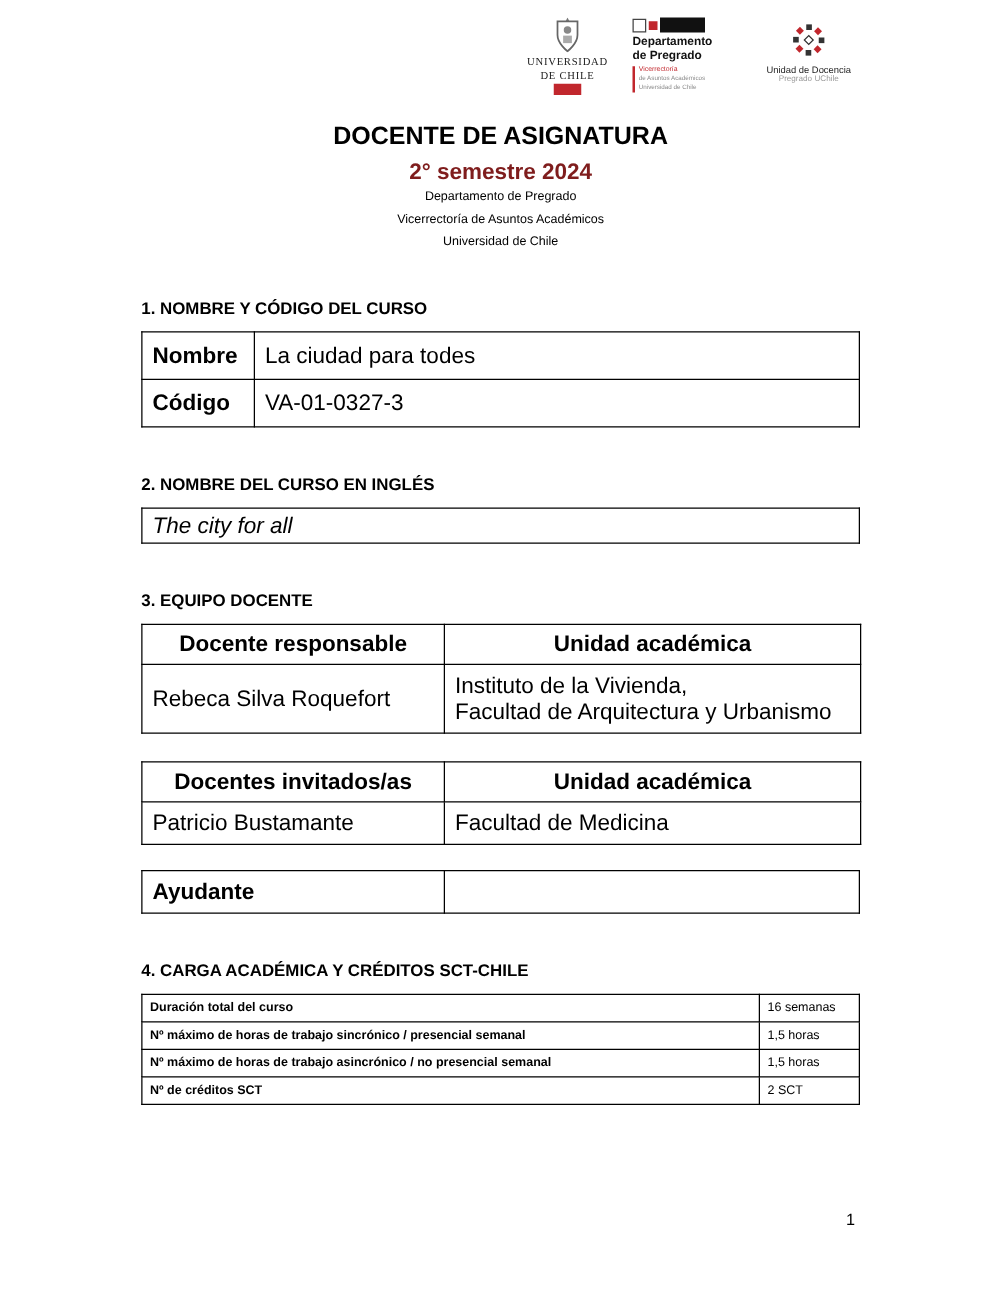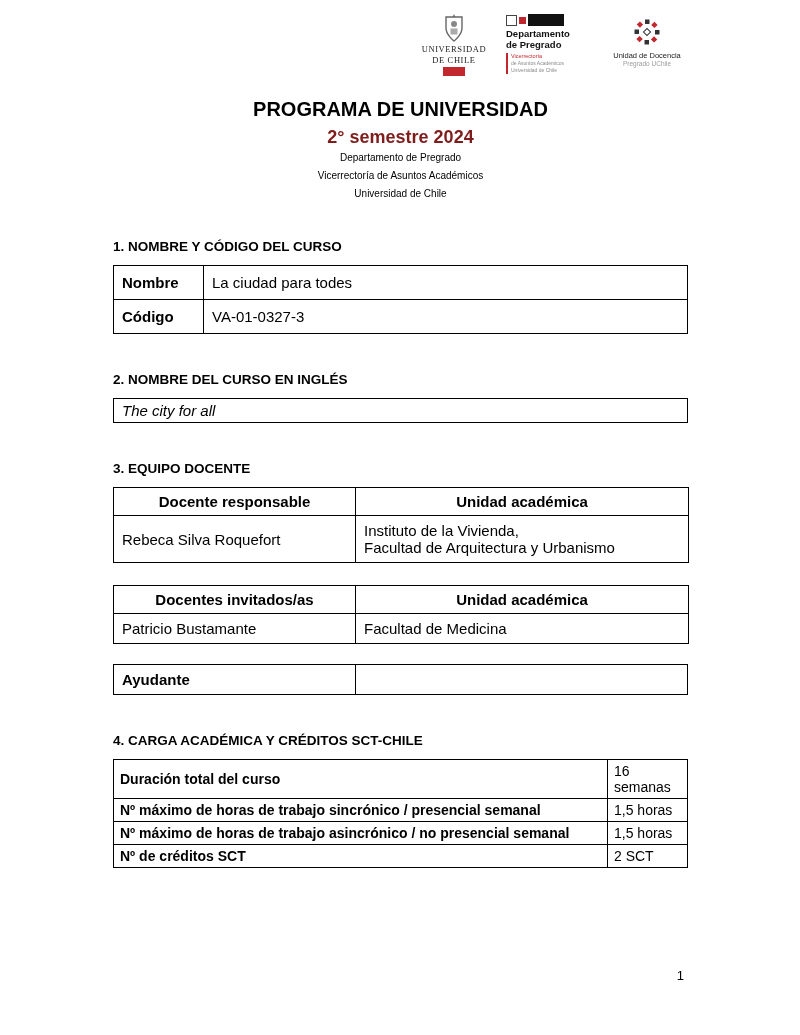--- a/index.html
+++ b/index.html
@@ -37,37 +37,37 @@
   .title-block { text-align:center; margin-top:20px; }
   .main-title { font-size:20px; font-weight:bold; line-height:26px; }
   .semester { font-size:18px; font-weight:bold; color:#7f1d1d; line-height:24px; margin-top:3px; }
   .org-line { font-size:10px; line-height:18px; }
 
   
   .section-heading { font-size:13.5px; font-weight:bold; margin-top:38px; }
   .section-heading.first { margin-top:36px; }
 
   table { border-collapse:collapse; width:575px; margin-top:11px; table-layout:fixed; }
-  td, th { border:1.5px solid #000; font-size:15px; vertical-align:middle; text-align:left; font-weight:normal; }
+  td, th { border:1.5px solid #000; font-size:18px; vertical-align:middle; text-align:left; font-weight:normal; }
 
   .tbl-namecode td { padding:8px 8px; height:34px; }
   .tbl-namecode .lbl { width:90px; font-weight:bold; }
 
   .tbl-english td { padding:3px 8px; font-style:italic; height:22px; }
 
   .tbl-team th { font-weight:bold; text-align:center; padding:5px 6px; height:27px;margin-top:48px; }
   .tbl-team td { padding:6px 8px; }
   .tbl-team .c1 { width:242px; }
   .tbl-team .c2 { width:333px; }
   .tbl-invitados { margin-top:22px; }
   .tbl-ayudante { margin-top:20px; }
   .tbl-ayudante td { padding:6px 8px; height:29px; }
   .tbl-ayudante .lbl { width:242px; font-weight:bold; }
 
-  .tbl-carga td { padding:3px 6px; font-size:14px; height:22px; }
+  .tbl-carga td { padding:3px 6px; font-size:10px; height:22px; }
   .tbl-carga .lbl { font-weight:bold; }
   .tbl-carga .val { width:80px; }
 
   .page-number { position:absolute; right:116px; bottom:52px; font-size:13px; }
 </style>
 </head>
 <body>
 
 <div class="page">
   <div class="content">
@@ -119,21 +119,21 @@
             <rect x="15.5" y="15.5" width="5" height="5" fill="none" stroke="#333" stroke-width="1" transform="rotate(45 18 18)"></rect>
           </g>
         </svg>
         <div class="docencia-title">Unidad de Docencia</div>
         <div class="docencia-sub">Pregrado UChile</div>
       </div>
 
     </header>
 
     <div class="title-block">
-      <div class="main-title">PROGRAMA DE UNIVERSIDAD</div>
+      <div class="main-title">DOCENTE DE ASIGNATURA</div>
       <div class="semester">2° semestre 2024</div>
       <div class="org-line">Departamento de Pregrado</div>
       <div class="org-line">Vicerrectoría de Asuntos Académicos</div>
       <div class="org-line">Universidad de Chile</div>
     </div>
 
     <div class="section-heading first">1. NOMBRE Y CÓDIGO DEL CURSO</div>
     <table class="tbl-namecode">
       <tbody>
         <tr>

